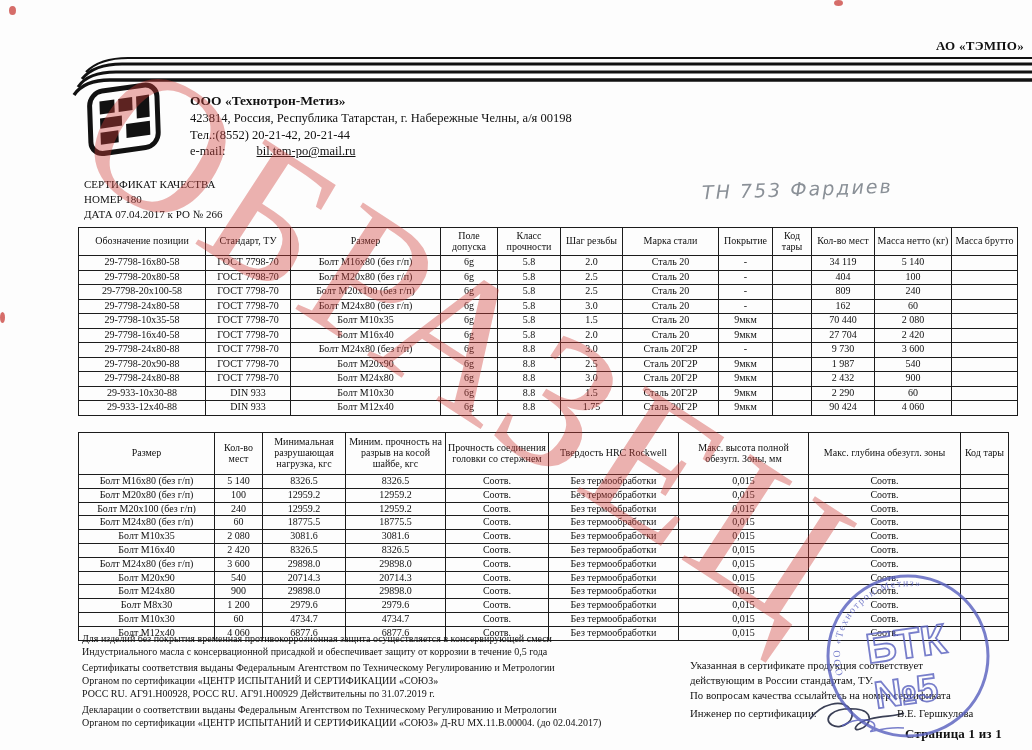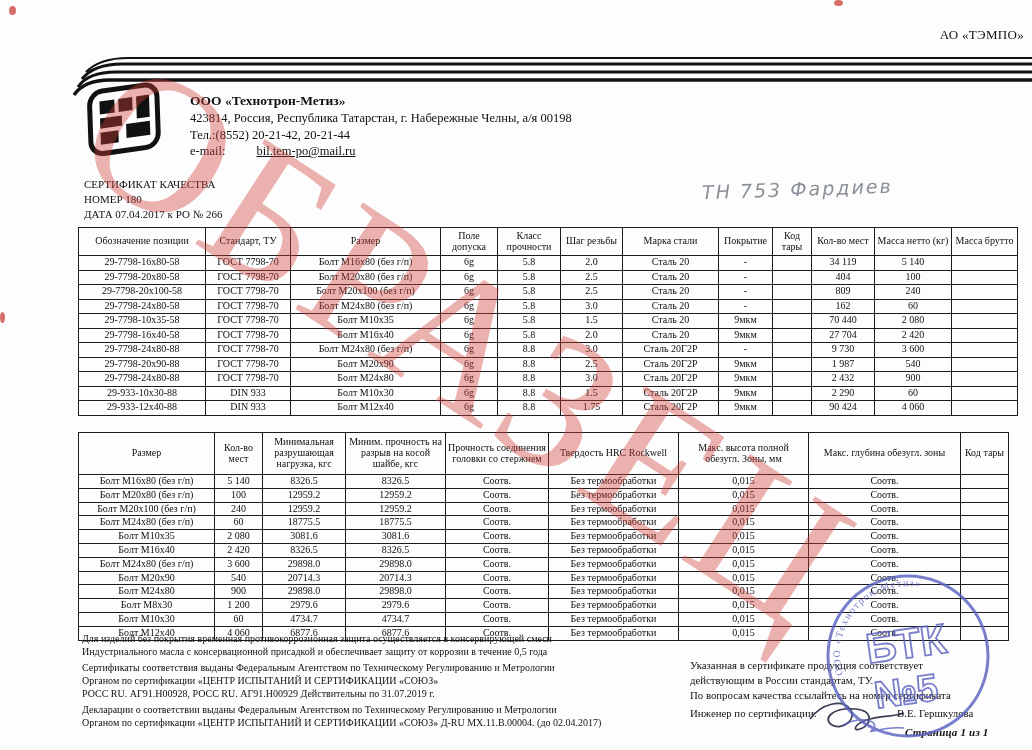--- a/index.html
+++ b/index.html
@@ -1,19 +1,19 @@
 <!DOCTYPE html>
 <html><head>
 <meta charset="utf-8">
 <style>
   html,body{margin:0;padding:0;}
   body{width:1032px;height:750px;background:#ffffff;font-family:"Liberation Serif",serif;color:#111;}
   .page{position:relative;width:1032px;height:750px;overflow:hidden;background:#fdfdfd;}
 
-  .corner-company{position:absolute;top:27px;right:8px;font-weight:normal;font-size:13px;letter-spacing:.3px;}
+  .corner-company{position:absolute;top:38px;right:8px;font-weight:bold;font-size:13px;letter-spacing:.3px;}
 
   .header-lines{position:absolute;left:0;top:52px;width:1032px;height:46px;}
 
   .logo-svg{position:absolute;left:80px;top:80px;width:92px;height:78px;}
 
   .company-block{position:absolute;left:190px;top:92px;font-size:12.5px;line-height:1.33;}
   .company-name{font-weight:bold;font-size:13.5px;}
   .email{text-decoration:underline;margin-left:28px;}
 
   .cert-block{position:absolute;left:84px;top:177px;font-size:11px;line-height:1.35;}
@@ -29,21 +29,21 @@
   .t2{top:432px;}
   .t2 th{height:41px;}
   .t2 td{height:12.8px;}
 
   .footer-left{position:absolute;left:82px;top:633px;font-size:10px;line-height:1.27;width:600px;}
   .footer-left .para{margin-bottom:4px;}
   .footer-right{position:absolute;left:690px;top:658px;font-size:10.8px;line-height:1.4;width:330px;}
   .engineer-line{position:absolute;left:690px;top:707px;font-size:10.8px;}
   .engineer-name{position:absolute;left:207px;top:0;white-space:nowrap;}
   .signature-svg{position:absolute;left:118px;top:-12px;width:100px;height:42px;}
-  .page-num{position:absolute;left:905px;top:726px;font-size:11px;font-weight:bold;letter-spacing:.2px;font-style:italic;}
+  .page-num{position:absolute;left:905px;top:726px;font-size:13px;font-weight:bold;letter-spacing:.2px;}
 
   .watermark{position:absolute;left:163px;top:14px;font-family:"Liberation Serif",serif;
      font-size:192px;color:rgba(208,62,58,0.40);transform:rotate(33deg);transform-origin:0 0;
      white-space:nowrap;letter-spacing:8px;z-index:6;pointer-events:none;}
   .stamp-svg{position:absolute;left:812px;top:566px;width:192px;height:180px;z-index:7;opacity:.82;pointer-events:none;}
   .speck{position:absolute;background:rgba(200,60,55,.75);border-radius:50%;z-index:6;}
   .speck1{left:9px;top:6px;width:7px;height:9px;}
   .speck2{left:834px;top:0;width:9px;height:6px;}
   .speck3{left:0;top:312px;width:5px;height:11px;}
 </style>

